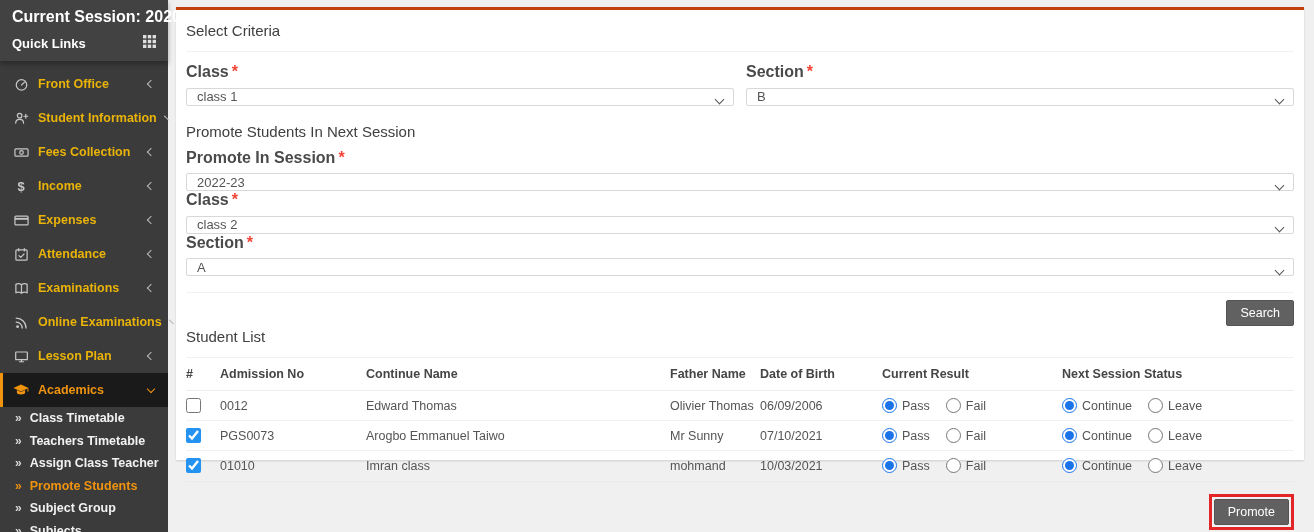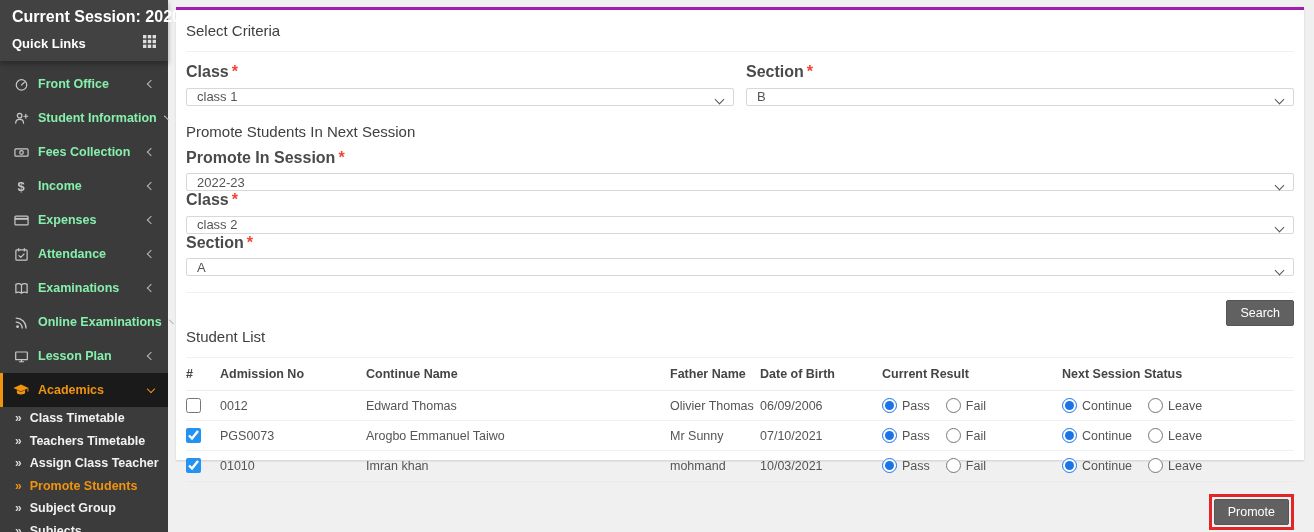--- a/index.html
+++ b/index.html
@@ -12,37 +12,37 @@
 
   
   .sidebar { position:absolute; left:0; top:0; width:168px; height:532px; background:#3b3b3b; }
   .sb-header { background:#424242; padding:8px 12px 9px 12px; box-shadow:0 3px 5px rgba(0,0,0,.3); position:relative; z-index:2; }
   .sb-session { font-size:16px; font-weight:bold; color:#ffffff; margin-bottom:8px; white-space:nowrap; }
   .ql-row { display:flex; align-items:center; justify-content:space-between; }
   .ql-label { font-size:13px; font-weight:bold; color:#ffffff; }
   .sb-menu { padding-top:6px; }
   .sb-item { display:flex; align-items:center; height:34px; padding:0 12px 0 10px; gap:9px; border-left:3px solid transparent; cursor:pointer; }
   .sb-item .ic { width:16px; display:flex; justify-content:center; align-items:center; flex:none; }
-  .sb-item .lbl { font-size:12.5px; font-weight:bold; color:#86efac; white-space:nowrap; }
+  .sb-item .lbl { font-size:12.5px; font-weight:bold; color:#eab308; white-space:nowrap; }
   .sb-item .chev { margin-left:auto; margin-right:2px; }
   .sb-item.active { background:#1a1a1a; border-left-color:#f0940f;text-align:center; }
   .sb-item.active .lbl { color:#f0940f; }
   .chev { width:6px; height:6px; border-right:1.6px solid #b9b9b9; border-bottom:1.6px solid #b9b9b9; display:inline-block; }
   .chev.left { transform:rotate(135deg); }
   .chev.down { transform:rotate(45deg); border-color:#f0940f; margin-top:-3px; }
   .sb-sub { display:flex; align-items:center; height:22.5px; padding-left:15px; gap:8px; cursor:pointer; }
   .sb-sub .arr { color:#d9d9d9; font-size:12px; font-weight:bold; }
   .sb-sub .slbl { font-size:12.5px; font-weight:bold; color:#f2f2f2; white-space:nowrap; }
   .sb-sub.active .arr, .sb-sub.active .slbl { color:#f0940f; }
   .dollar { color:#c7c7c7; font-weight:bold; font-size:13px; }
 
   
   .main { position:absolute; left:176px; top:7px; width:1128px; }
   .card {
-    height:453px; background:#ffffff; border-top:3px solid #a21caf;
+    height:453px; background:#ffffff; border-top:3px solid #c2410c;
     box-shadow:0 1px 2px rgba(0,0,0,.14); padding:8px 10px 6px 10px;
     display:flex; flex-direction:column;
   }
   .sec-title { font-size:15px; color:#404040; font-weight:400; margin:5px 0 0 0; }
   .sec-title.bordered { padding-bottom:12px; border-bottom:1px solid #f1f1f1; }
   .grid2 { display:grid; grid-template-columns:1fr 1fr; column-gap:12px; margin-top:11px; }
   .grid3 { display:grid; grid-template-columns:1fr; column-gap:1px; margin-top:9px; }
   .field label { display:block; font-size:16px; font-weight:bold; color:#4a4a4a; margin-bottom:6px; }
   .req { color:#f44336; margin-left:3px; }
   .selwrap { position:relative; }
@@ -359,21 +359,21 @@
                   <span>Leave</span>
                 </label>
           </div>
             </td>
         </tr>
         <tr>
           <td>
               <input type="checkbox" checked="" style="">
             </td>
           <td>01010</td>
-          <td>Imran khan</td>
+          <td>Imran class</td>
           <td>mohmand</td>
           <td>10/03/2021</td>
           <td>
               <div class="radio-group">
             <label class="radio-opt">
                   <input type="radio" name="result-2" checked="" style="">
                   <span>Pass</span>
                 </label>
             <label class="radio-opt">
                   <input type="radio" name="result-2" style="">

